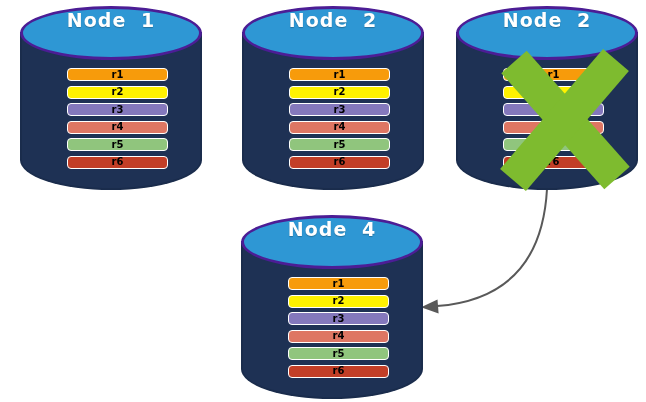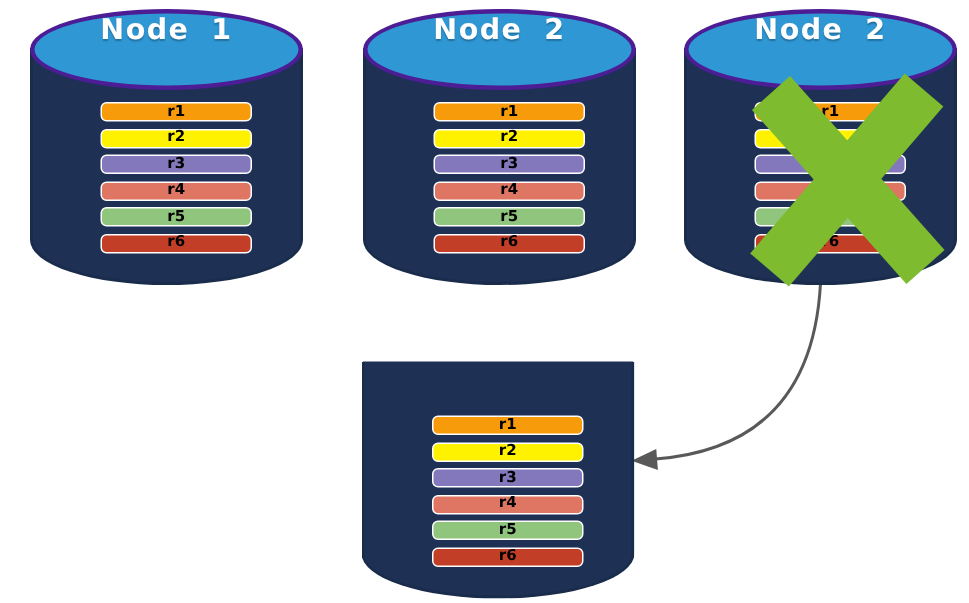--- a/index.html
+++ b/index.html
@@ -92,20 +92,23 @@
       <div class="row" style="background: rgb(194, 62, 39);">r6</div>
     </div>
     <svg class="x-svg" width="150" height="146" viewBox="0 0 150 146">
       <line x1="24" y1="15" x2="127" y2="131" stroke-width="34" stroke="#7EBB2F"></line>
       <line x1="126" y1="13" x2="23" y2="133" stroke-width="34" stroke="#7EBB2F"></line>
     </svg>
   </div>
 
   <div class="node n4">
     <div class="cyl-body" style="background: rgb(30, 49, 84);"></div>
+    <div class="cyl-top" style="background: rgb(46, 151, 212);">
+      <div class="node-title" style="color: rgb(255, 255, 255);">Node 4</div>
+    </div>
     <div class="rows">
       <div class="row" style="background: rgb(247, 155, 11);">r1</div>
       <div class="row" style="background: rgb(255, 242, 0);">r2</div>
       <div class="row" style="background: rgb(132, 120, 188);">r3</div>
       <div class="row" style="background: rgb(222, 118, 99);">r4</div>
       <div class="row" style="background: rgb(144, 197, 125);">r5</div>
       <div class="row" style="background: rgb(194, 62, 39);">r6</div>
     </div>
   </div>
 

